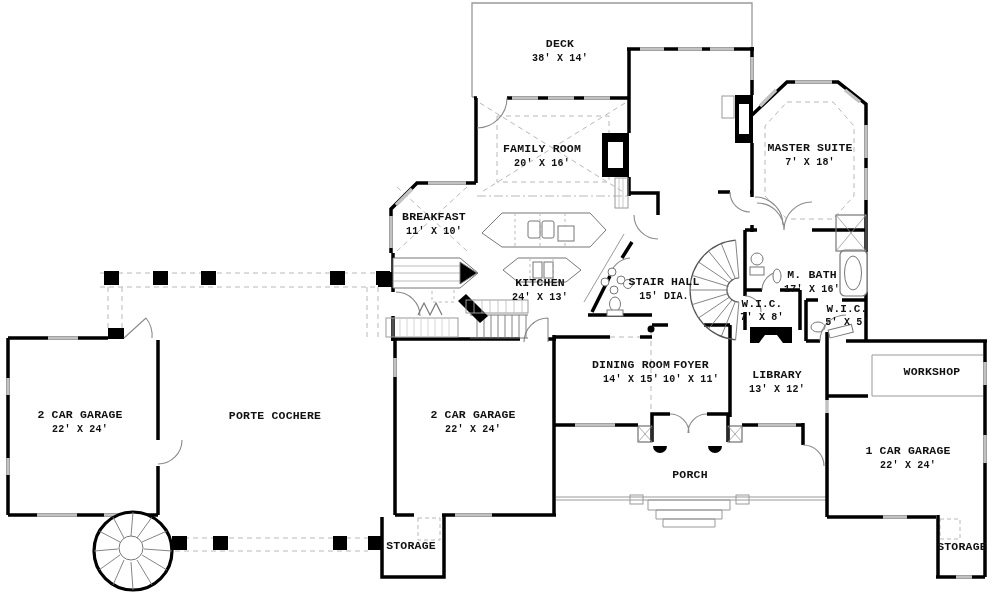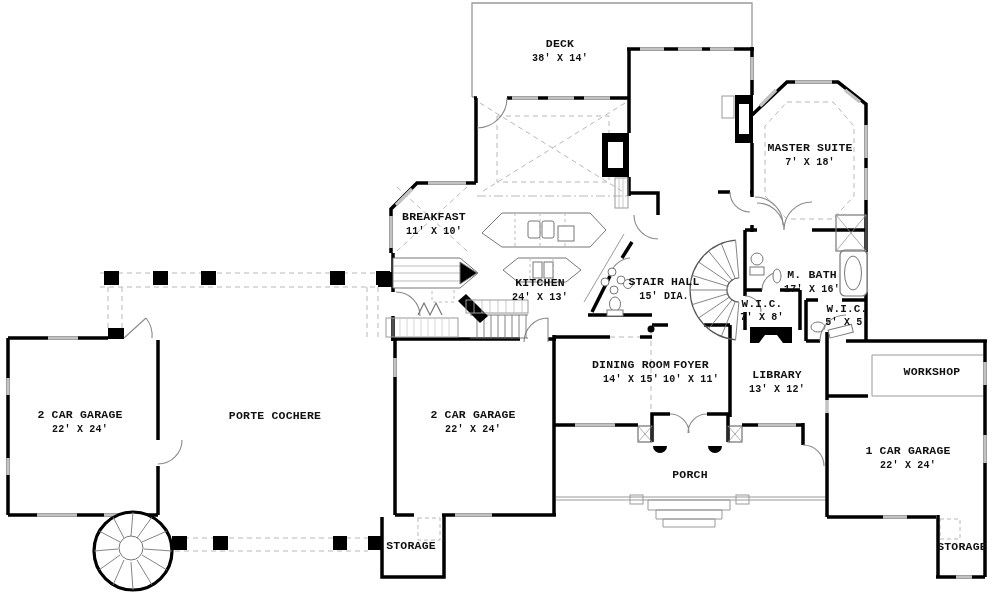--- a/index.html
+++ b/index.html
@@ -214,20 +214,24 @@
     <rect x="728" y="426" width="14" height="16" fill="none" stroke="#555"></rect>
     <path d="M728,426 L742,442 M742,426 L728,442" fill="none" stroke="#999" stroke-width=".8"></path>
     <circle cx="651" cy="329" r="3.5" fill="#000" stroke="none"></circle>
   </g>
 </svg>
 
   <div class="lbl" style="left:560px;top:51px">
       <div>DECK</div>
       <div class="dm">38' X 14'</div>
     </div>
+  <div class="lbl" style="left:542px;top:156px">
+      <div>FAMILY ROOM</div>
+      <div class="dm">20' X 16'</div>
+    </div>
   <div class="lbl" style="left:810px;top:155px">
       <div>MASTER SUITE</div>
       <div class="dm">7' X 18'</div>
     </div>
   <div class="lbl" style="left:434px;top:224px">
       <div>BREAKFAST</div>
       <div class="dm">11' X 10'</div>
     </div>
   <div class="lbl" style="left:540px;top:290px">
       <div>KITCHEN</div>

